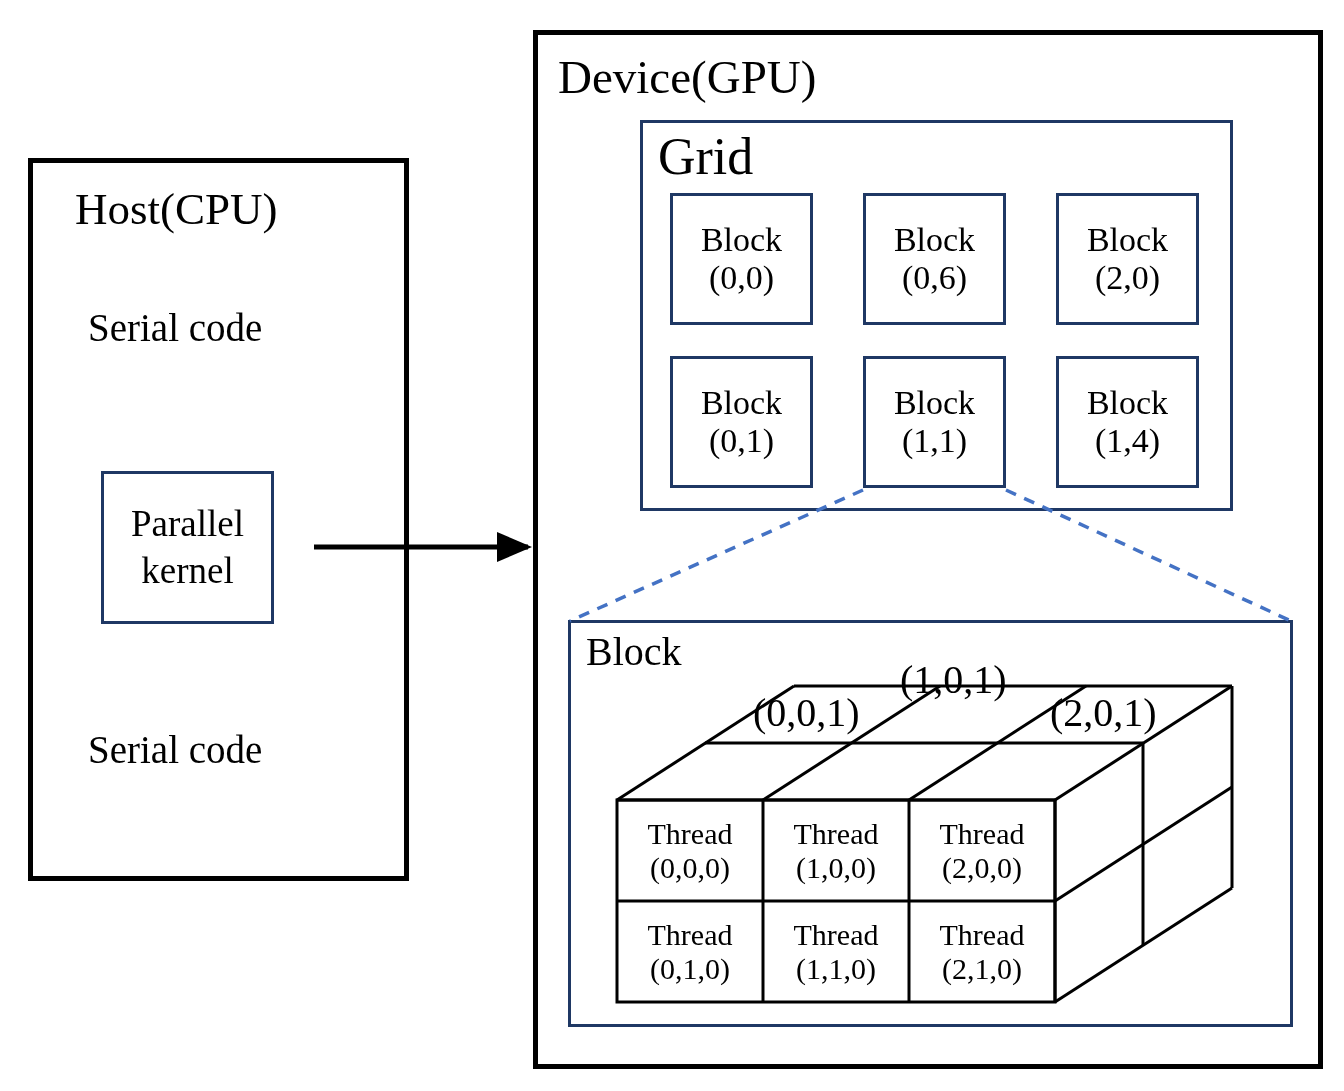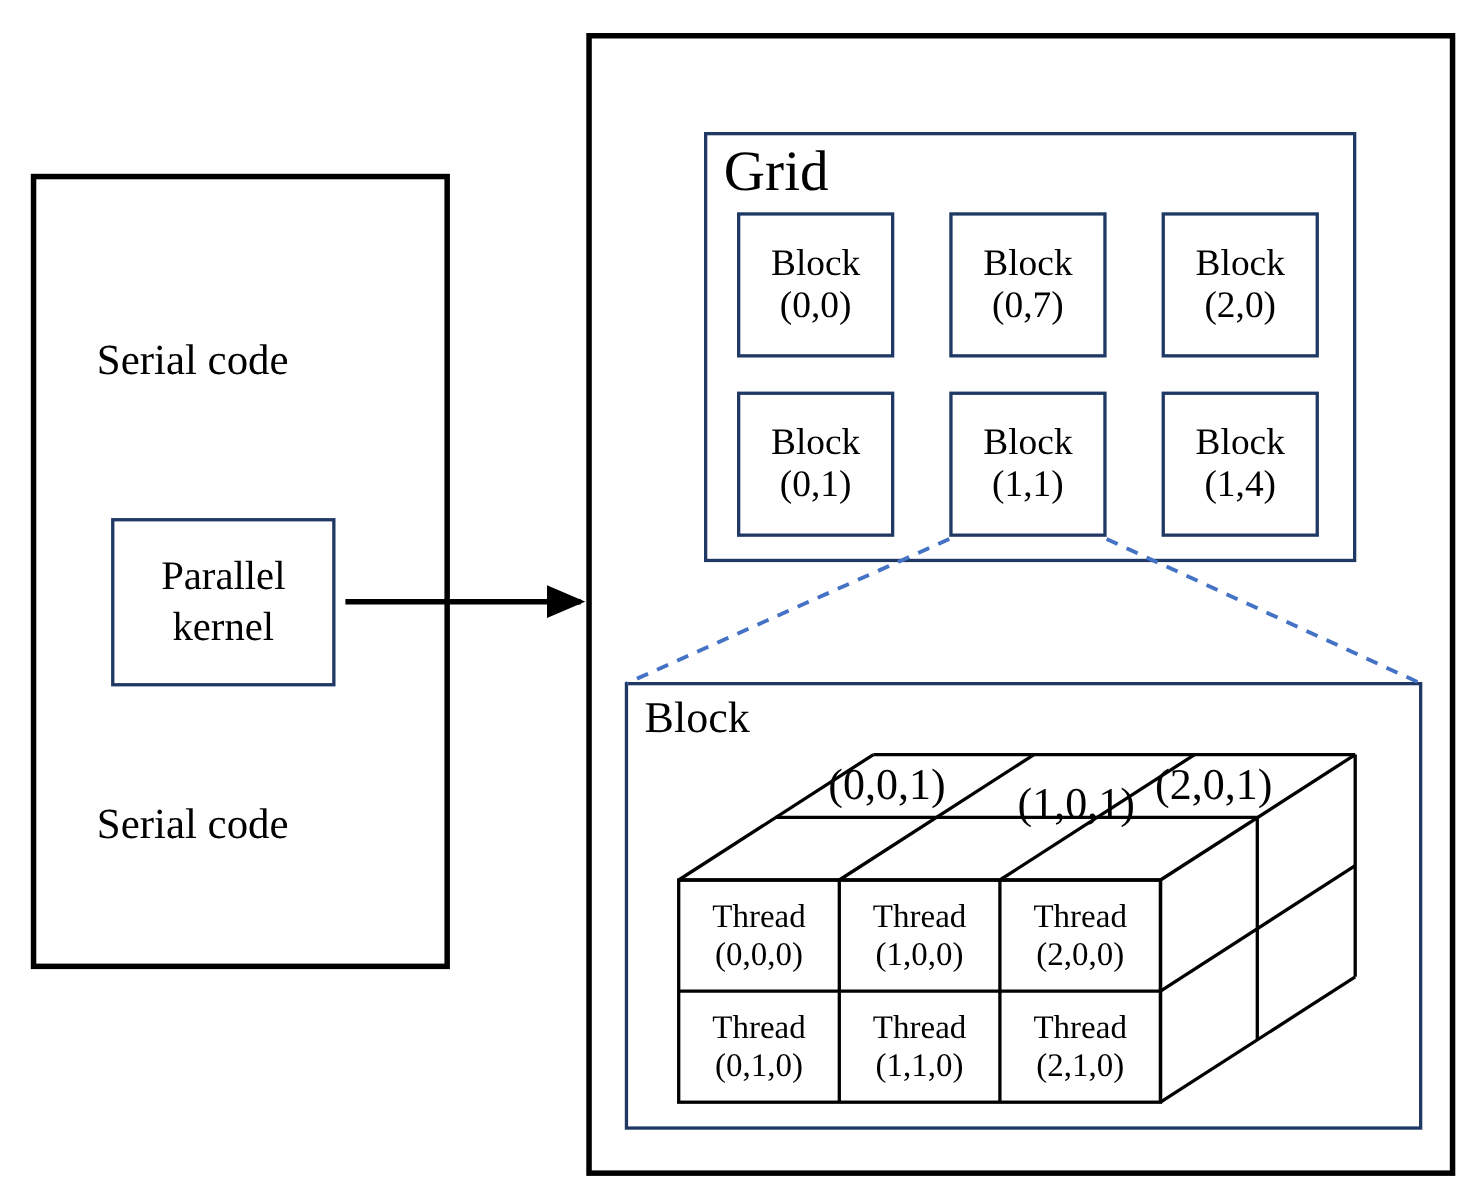--- a/index.html
+++ b/index.html
@@ -49,21 +49,21 @@
   .blockdetail-box {
     left: 568px;
     top: 620px;
     width: 725px;
     height: 407px;
     border: 3px solid #1f3864;
   }
   .kernel-box {
     left: 101px;
     top: 471px;
-    width: 204px;
+    width: 173px;
     height: 153px;
     border: 3px solid #1f3864;
   }
   .block-cell {
     position: absolute;
     box-sizing: border-box;
     border: 3px solid #1f3864;
     display: flex;
     flex-direction: column;
     align-items: center;
@@ -151,47 +151,49 @@
     line-height: 1.12;
   }
 </style>
 </head>
 <body>
 
 <div id="canvas">
 
   <div class="box host-box"></div>
 
+  <div class="label title-host">Host(CPU)</div>
 
   <div class="label serial-1">Serial code</div>
 
   <div class="label serial-2">Serial code</div>
 
   <div class="box kernel-box">
     <div class="kernel-inner">
       <div class="kernel-line">Parallel</div>
       <div class="kernel-line">kernel</div>
     </div>
   </div>
 
   <div class="box device-box"></div>
 
+  <div class="label title-device">Device(GPU)</div>
 
   <div class="box grid-box"></div>
 
   <div class="label title-grid">Grid</div>
 
   <div class="block-cell" style="left:670px; top:193px; width:143px; height:132px;">
     <div class="block-line">Block</div>
     <div class="block-line">(0,0)</div>
   </div>
 
   <div class="block-cell" style="left:863px; top:193px; width:143px; height:132px;">
     <div class="block-line">Block</div>
-    <div class="block-line">(0,7)</div>
+    <div class="block-line">(0,6)</div>
   </div>
 
   <div class="block-cell" style="left:1056px; top:193px; width:143px; height:132px;">
     <div class="block-line">Block</div>
     <div class="block-line">(2,0)</div>
   </div>
 
   <div class="block-cell" style="left:670px; top:356px; width:143px; height:132px;">
     <div class="block-line">Block</div>
     <div class="block-line">(0,1)</div>
@@ -254,21 +256,21 @@
       <rect x="617" y="800" width="438" height="202"></rect>
 
       <line x1="763" y1="800" x2="763" y2="1002"></line>
       <line x1="909" y1="800" x2="909" y2="1002"></line>
 
       <line x1="617" y1="901" x2="1055" y2="901"></line>
     </g>
   </svg>
 
   <div class="cube-label" style="left:753px; top:693px;">(0,0,1)</div>
-  <div class="cube-label" style="left:900px; top:711px;margin-left:25px;">(1,0,1)</div>
+  <div class="cube-label" style="left:900px; top:660px;">(1,0,1)</div>
   <div class="cube-label" style="left:1050px; top:693px;">(2,0,1)</div>
 
   <div class="thread-cell" style="left:617px; top:800px; width:146px; height:101px;">
     <div>Thread</div>
     <div>(0,0,0)</div>
   </div>
 
   <div class="thread-cell" style="left:763px; top:800px; width:146px; height:101px;">
     <div>Thread</div>
     <div>(1,0,0)</div>

